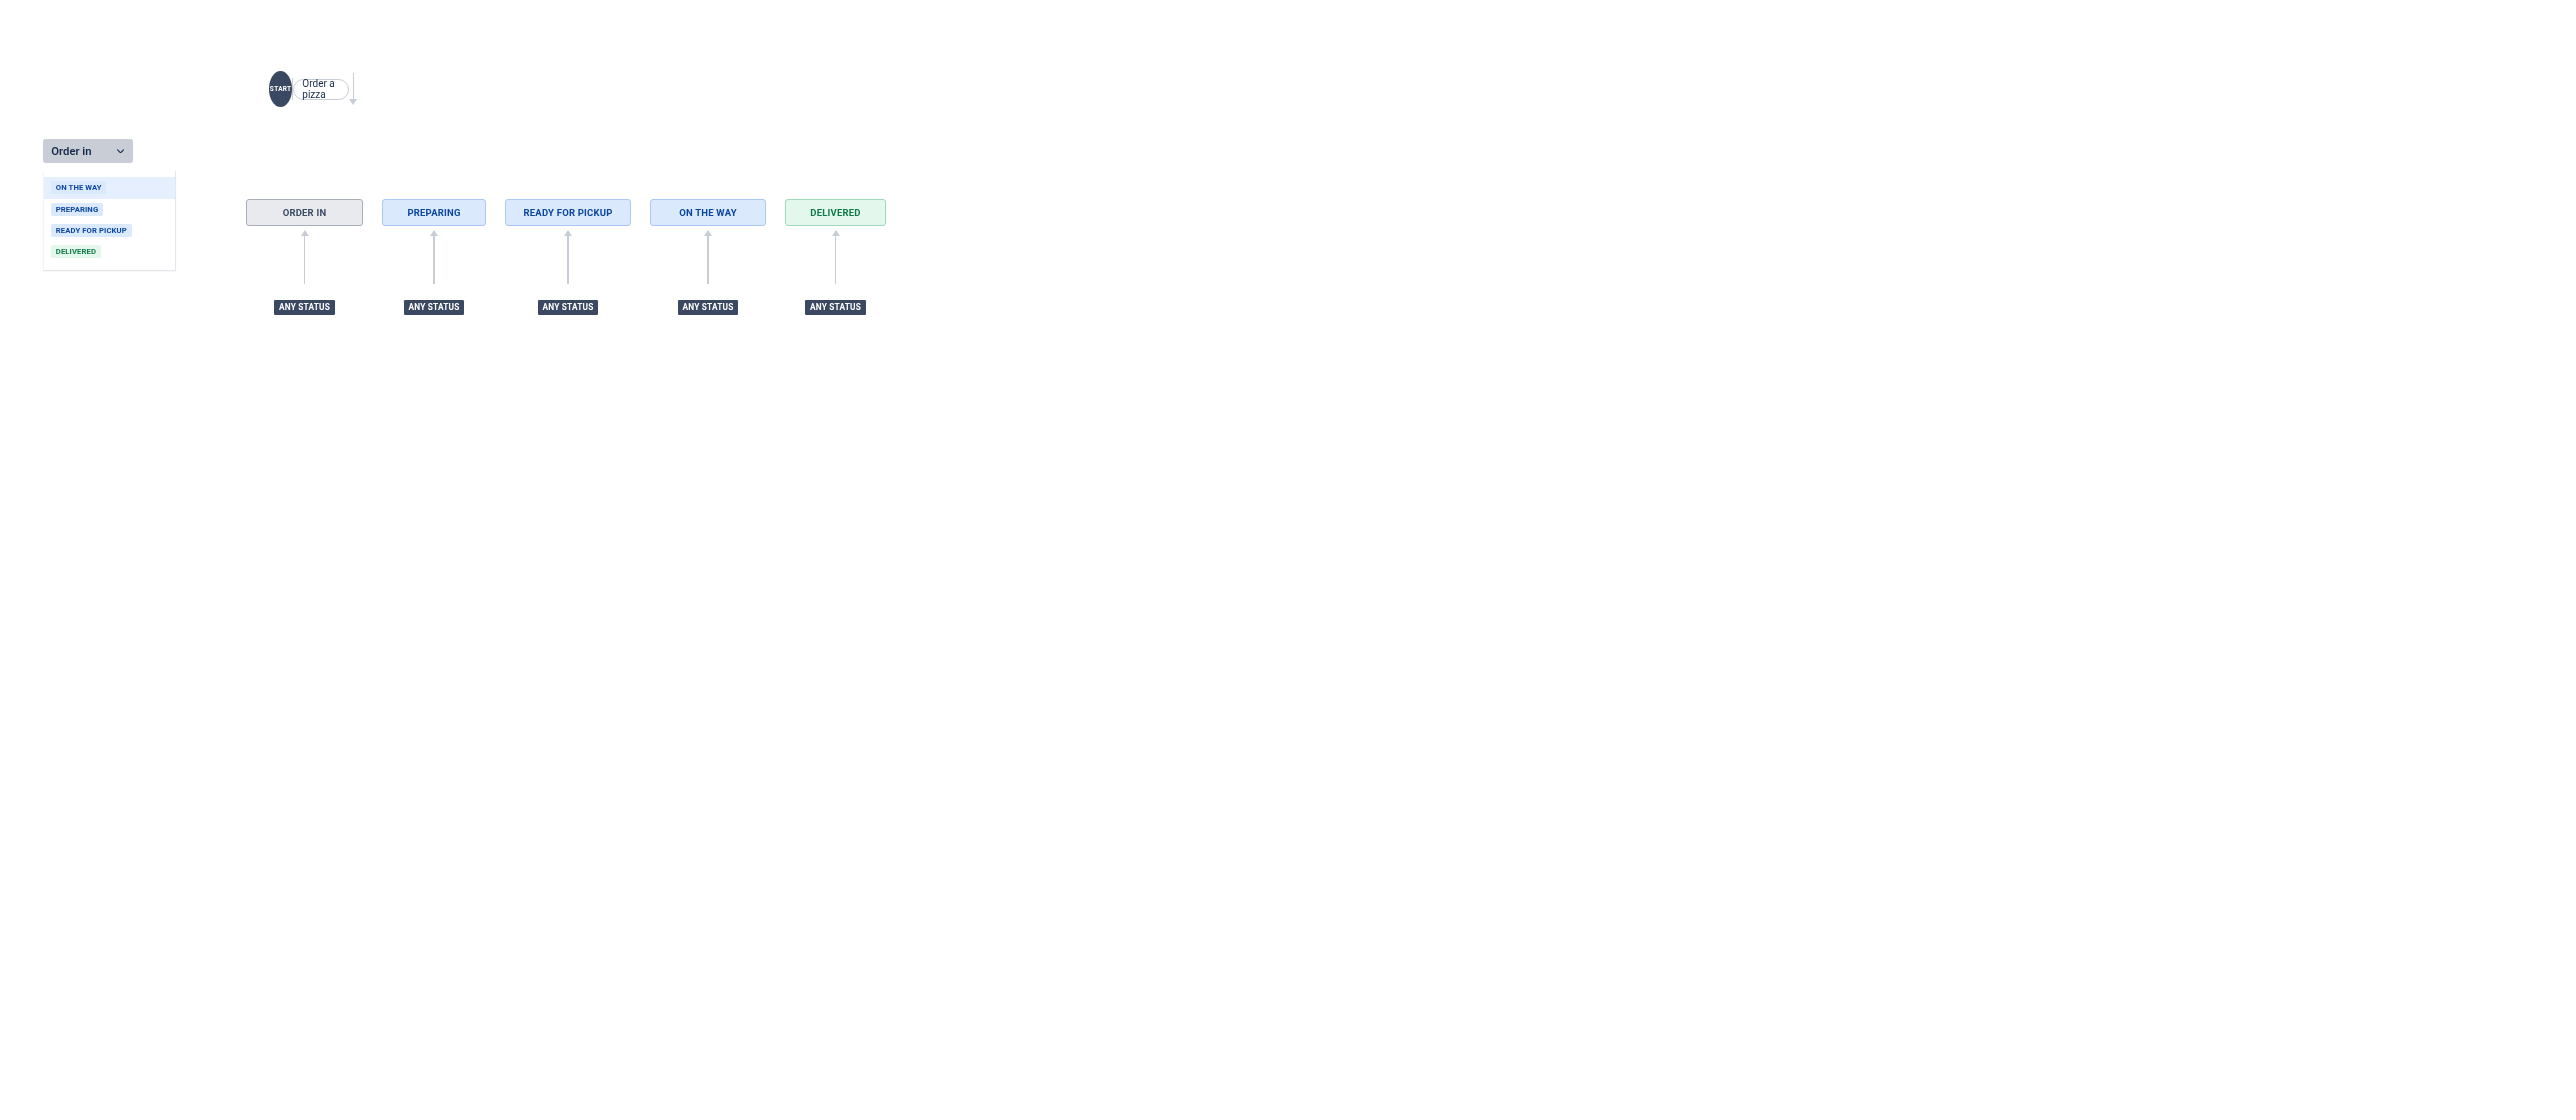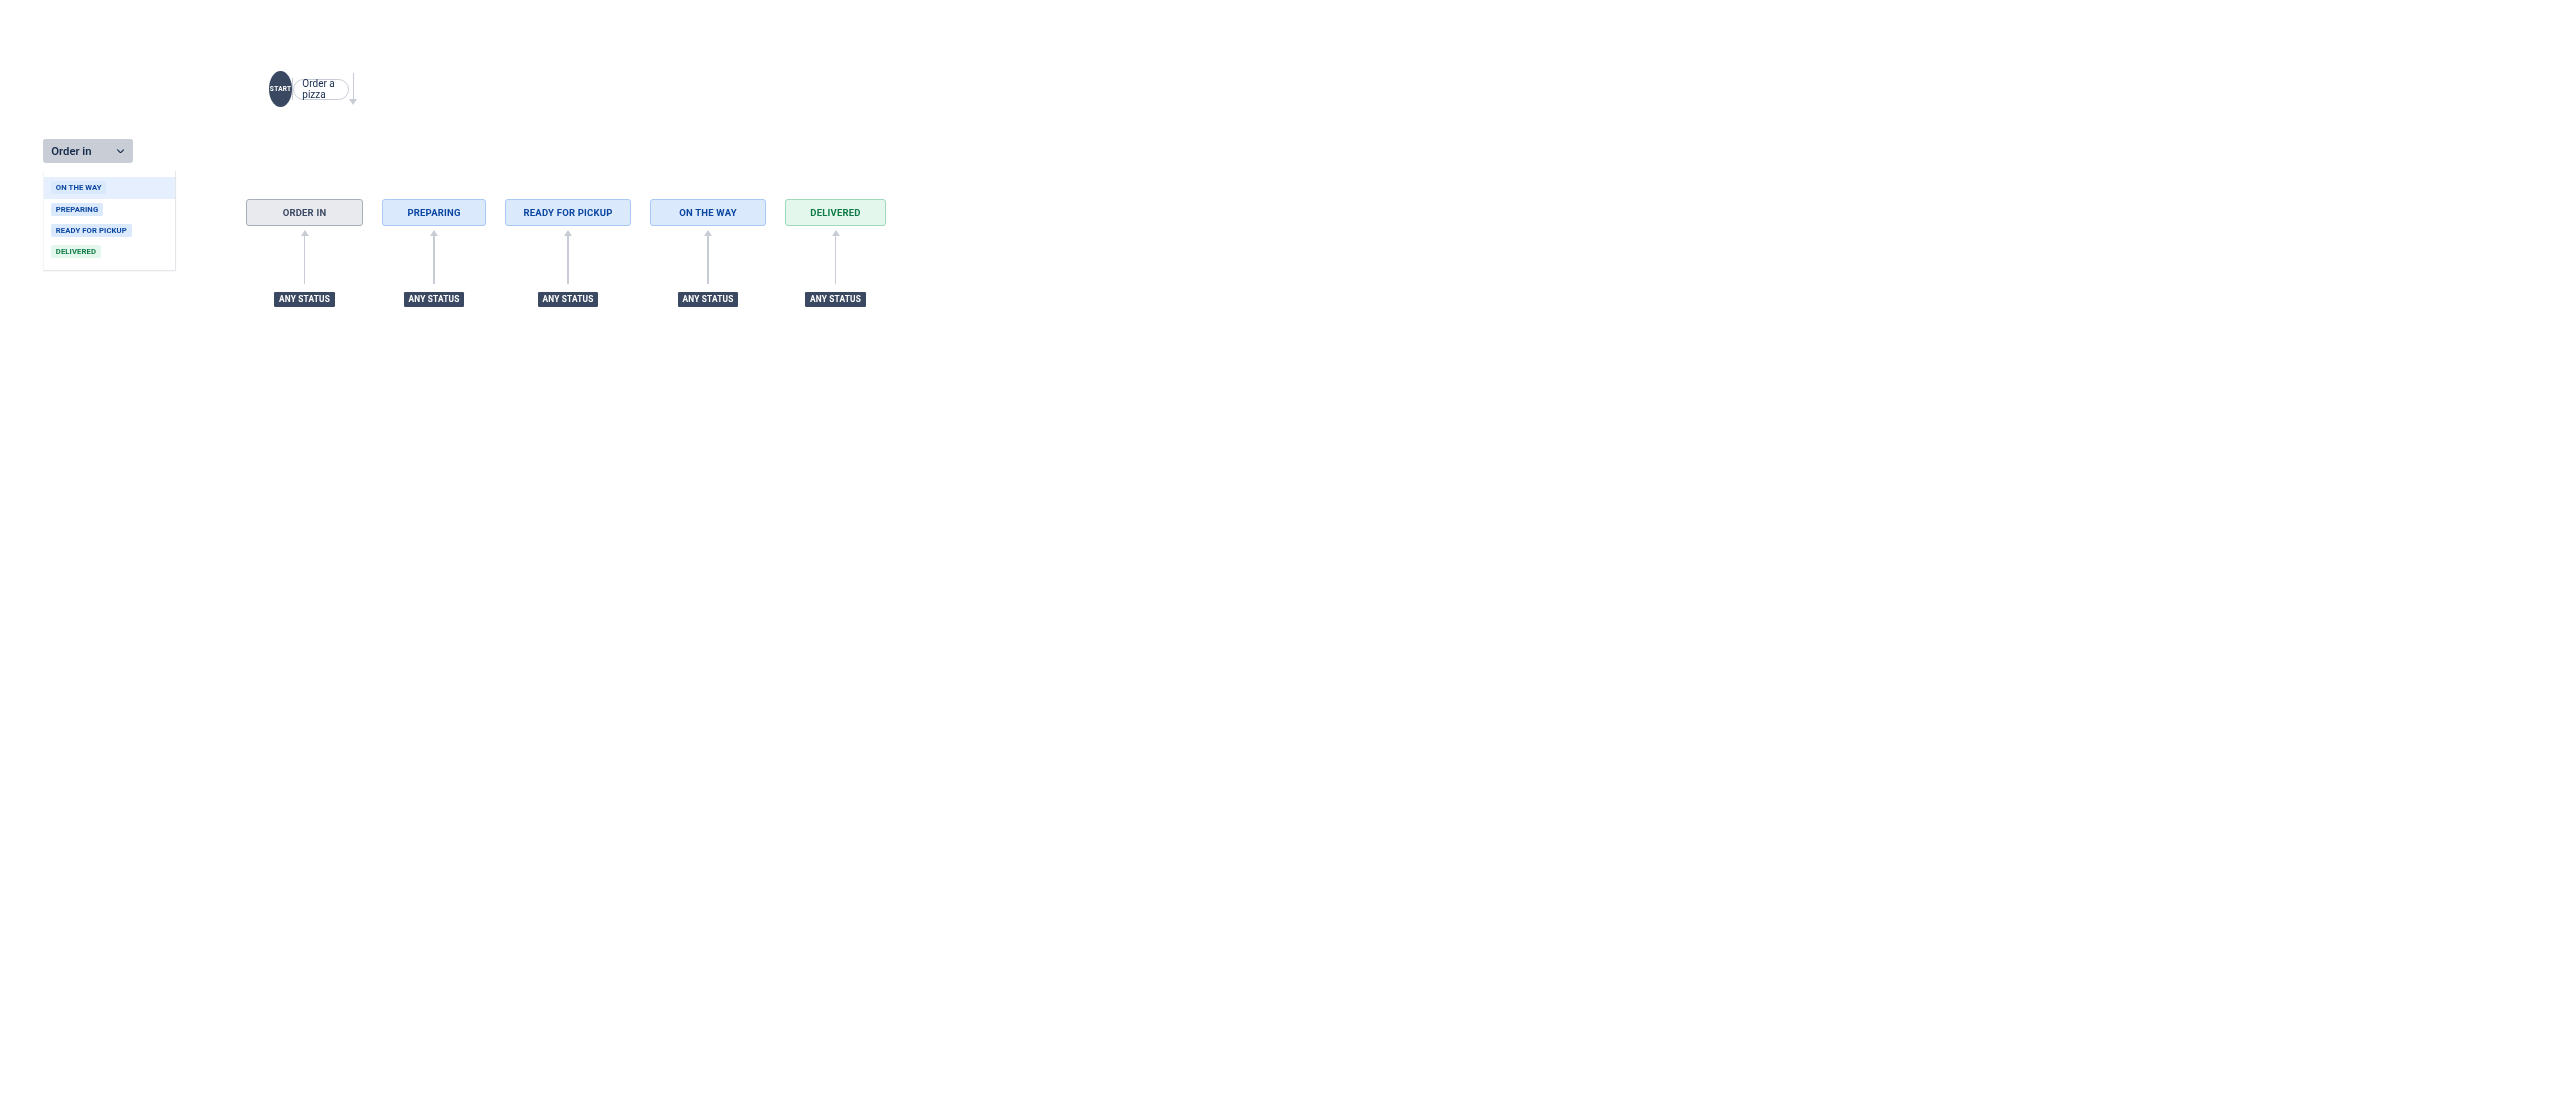--- a/index.html
+++ b/index.html
@@ -31,21 +31,21 @@
 .col{display:flex;flex-direction:column;align-items:center}
 .state{height:27px;border-radius:3px;display:flex;align-items:center;justify-content:center;font-size:9.5px;font-weight:700;letter-spacing:0.2px;box-sizing:border-box;padding:0 9.5px}
 .state.grey{background:#e8eaee;border:0.6px solid #a9afba;color:#3c4a63;width:117px}
 .state.blue{background:#dbe9fd;border:0.6px solid #a9c8f3;color:#0b47a1;width:104px}
 .state.blue.wide{width:126px}
 .state.blue.long{width:116px}
 .state.green{background:#e3f7ec;border:0.6px solid #9fd9bb;color:#0f7b47;width:101px}
 .upwrap{display:flex;flex-direction:column;align-items:center;margin-top:3.6px}
 .arrowup{width:0;height:0;border-left:4.1px solid transparent;border-right:4.1px solid transparent;border-bottom:6px solid #c8cdd5}
 .vline3{width:1.2px;height:49px;background:#c8cdd5;margin-top:-0.6px}
-.anylab{margin-top:8px;background:#3a4861;color:#fff;font-size:8.3px;font-weight:700;letter-spacing:0.2px;padding:2.4px 4.7px;border-radius:1.2px}
+.anylab{margin-top:16px;background:#3a4861;color:#fff;font-size:8.3px;font-weight:700;letter-spacing:0.2px;padding:2.4px 4.7px;border-radius:1.2px}
 </style>
 </head>
 <body>
 
 <div class="canvas">
 
   <div class="side">
     <div class="dd">
       <span class="lbl">Order in</span>
       <span class="chev">

